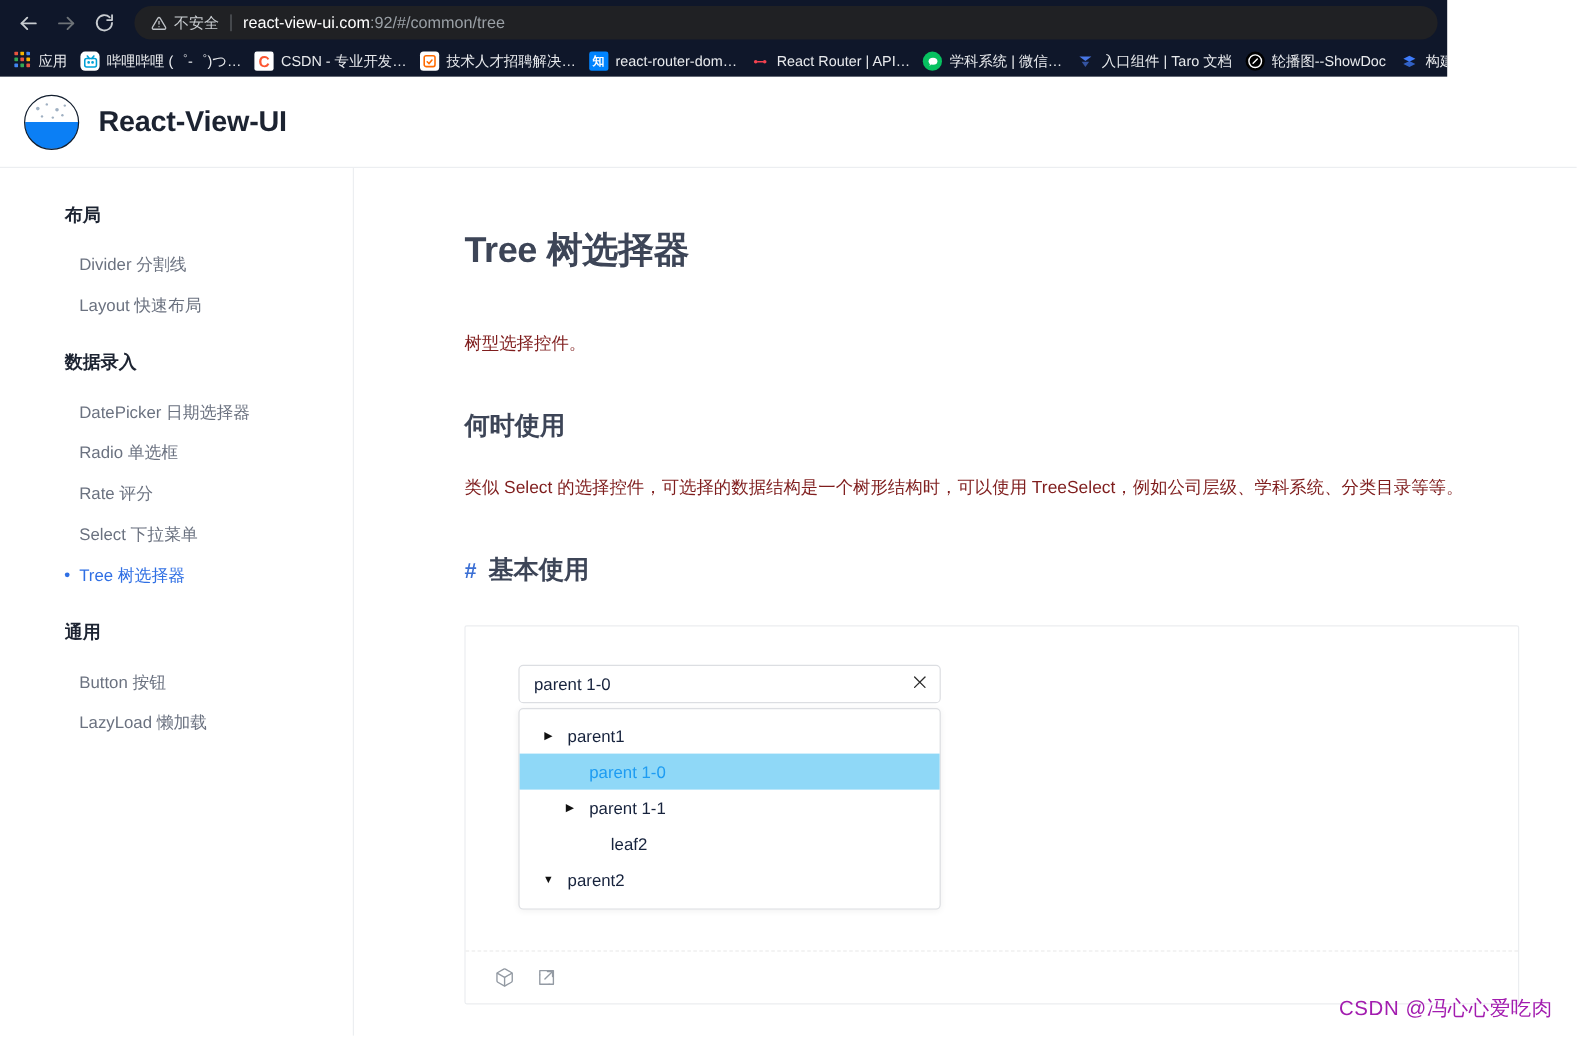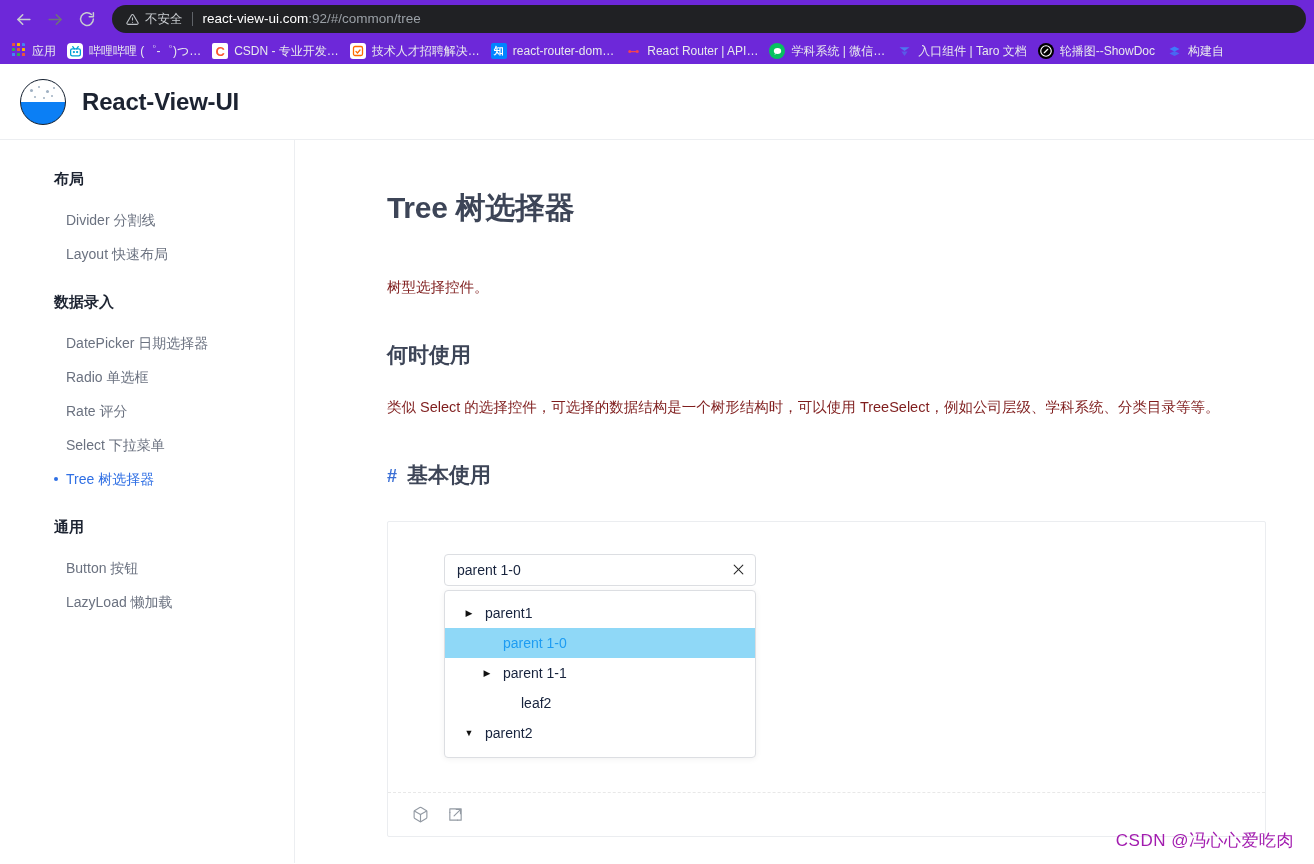--- a/index.html
+++ b/index.html
@@ -5,22 +5,22 @@
   * { box-sizing: border-box; margin: 0; padding: 0; }
   html, body {
     width: 1314px; height: 864px;
     font-family: "Liberation Sans", "DejaVu Sans", sans-serif;
     background: #ffffff;
     overflow: hidden;
   }
 
   
   #browser-chrome {
-    width: 1314px; height: 64px;
-    background: #6d28d9;
+    width: 1206px; height: 64px;
+    background: #0f172a;
     position: relative;
     user-select: none;
   }
   #toolbar {
     height: 38px;
     display: flex; align-items: center;
     padding: 0 8px;
   }
   .nav-btn {
     width: 30px; height: 30px;
@@ -193,21 +193,21 @@
   #demo-actions {
     border-top: 1px dashed #e8e8e8;
     height: 44px;
     display: flex; align-items: center;
     padding-left: 24px;
     gap: 18px;
   }
   .demo-act-icon { color: #939aa3; display: flex; align-items: center; cursor: pointer; }
 
   
-  #tree-select { width: 312px; margin-left: 32px; margin-top: 8px; }
+  #tree-select { width: 352px; margin-left: 20px; margin-top: 8px; }
   #tree-input {
     height: 32px;
     border: 1px solid #dcdee2;
     border-radius: 4px;
     background: #fff;
     display: flex; align-items: center;
     padding: 0 10px 0 12px;
     font-size: 14px; color: #17233d;
     justify-content: space-between;
   }

